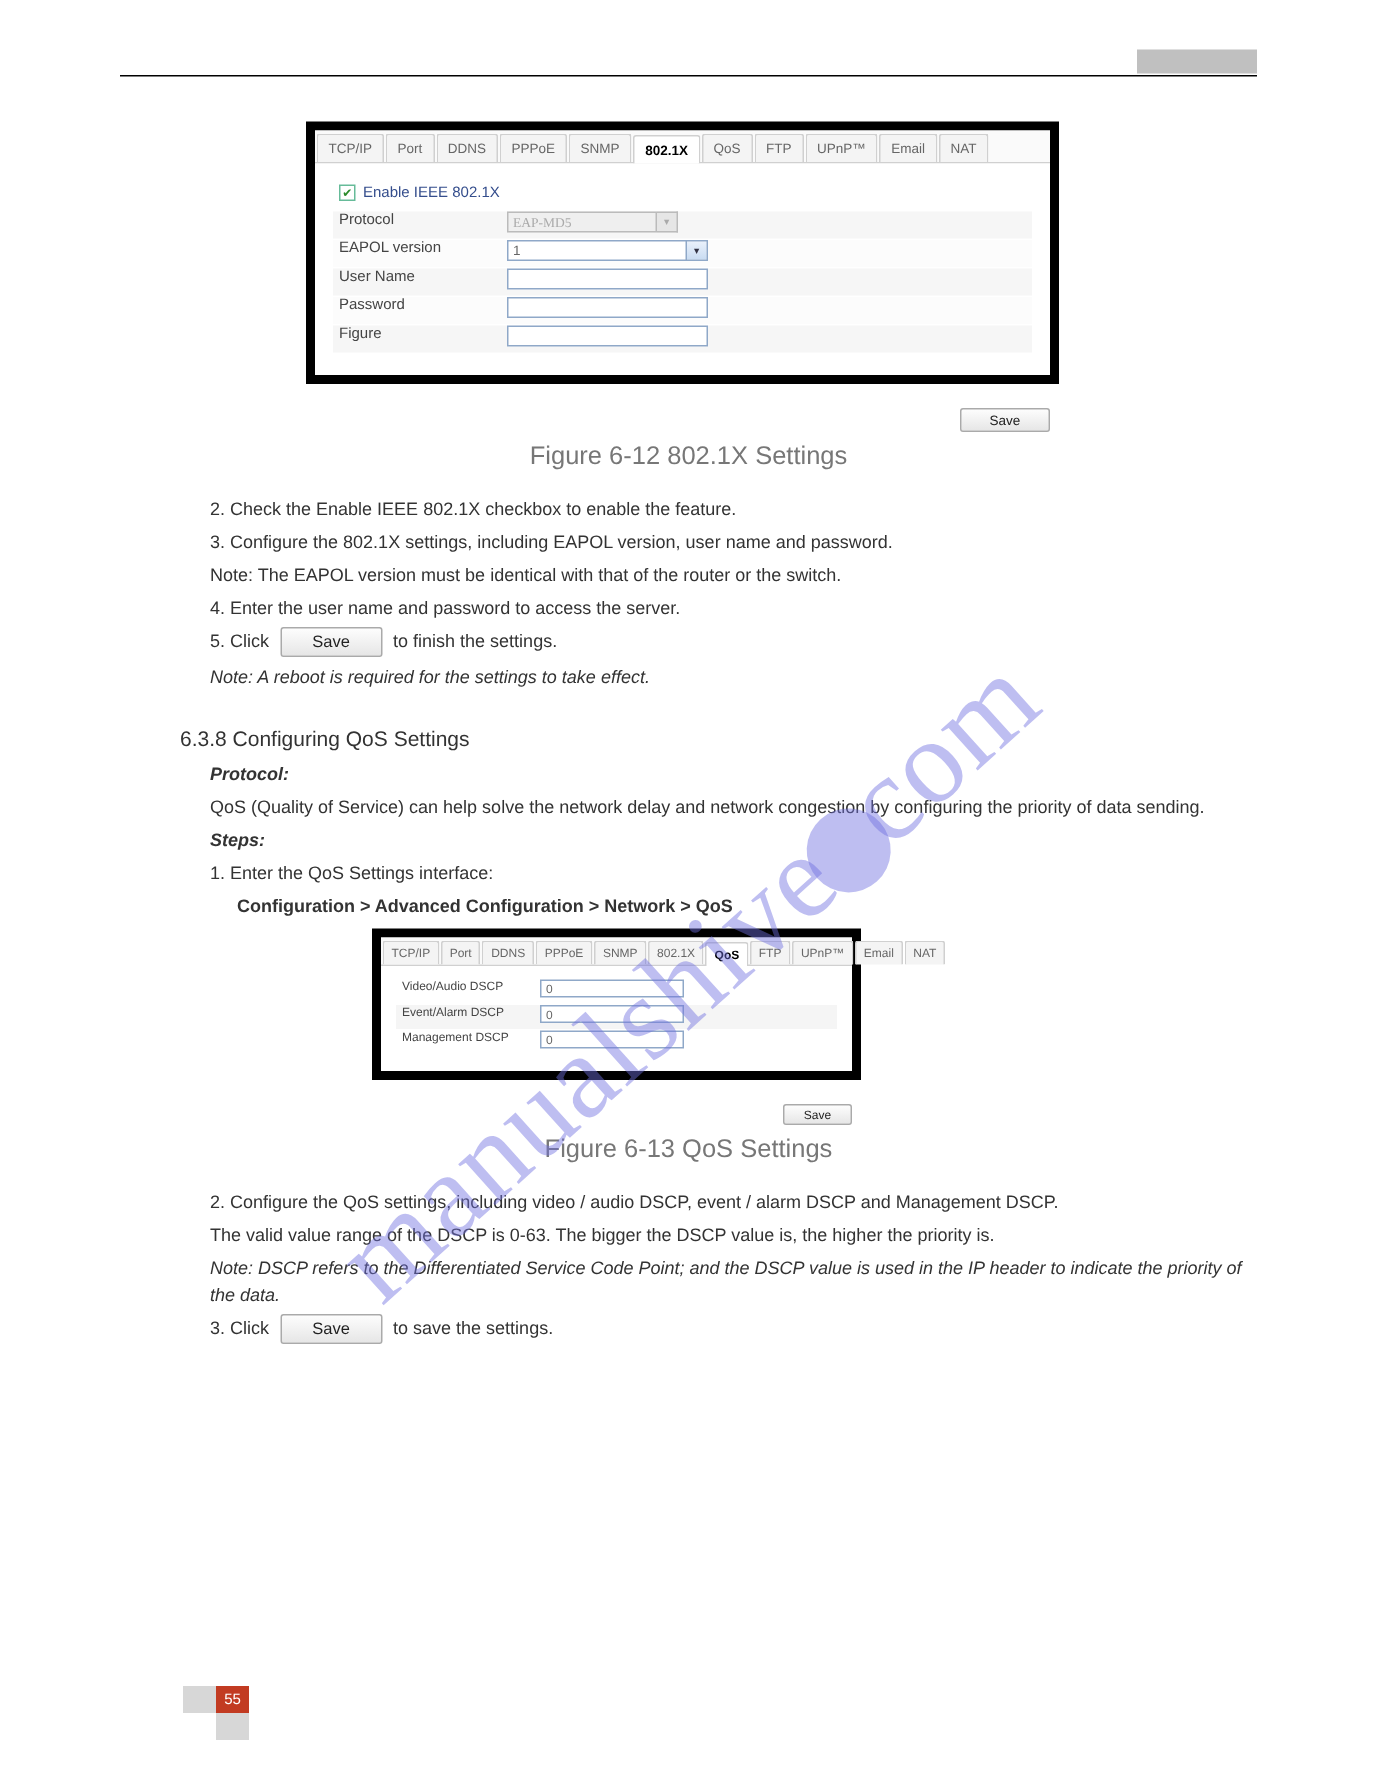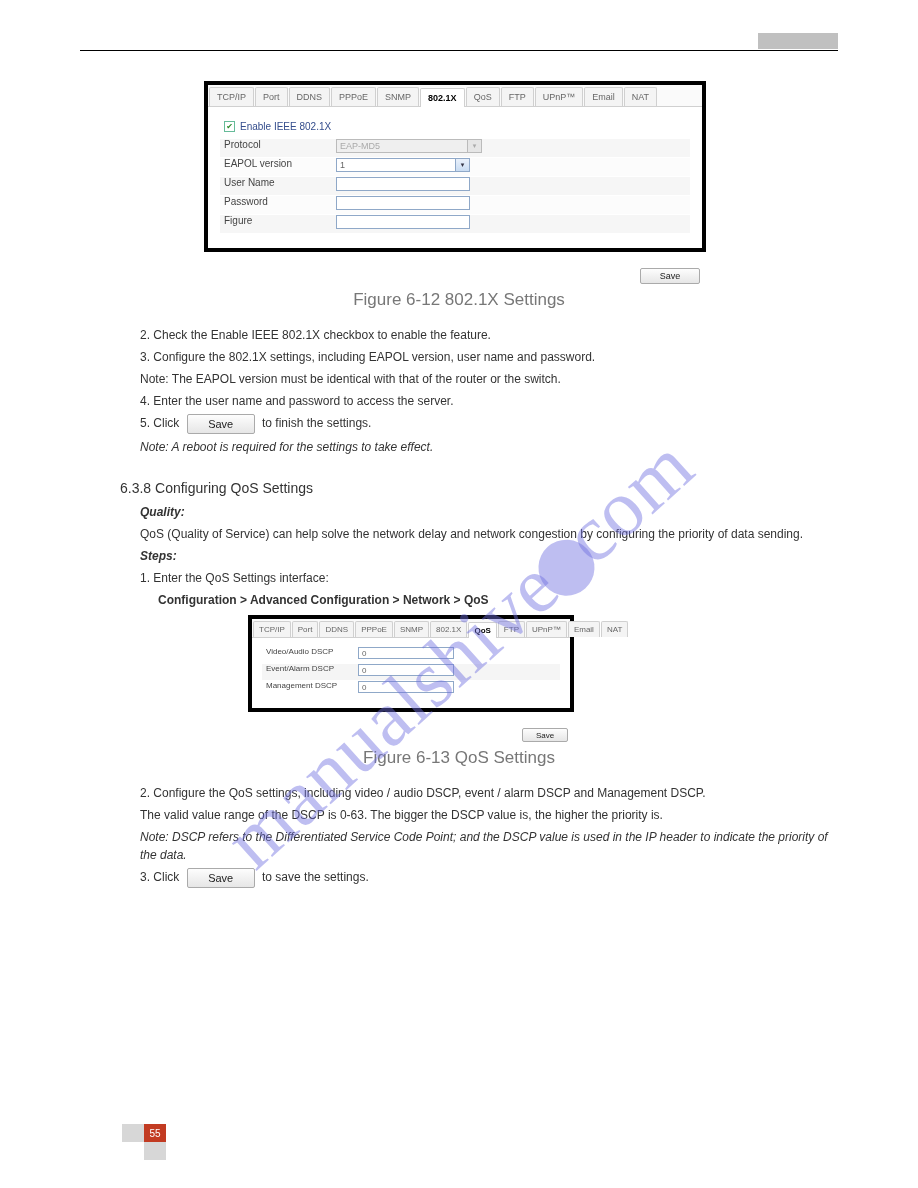--- a/index.html
+++ b/index.html
@@ -29,21 +29,21 @@
     height: 16px;
     background: #c0c0c0;
   }
   .body-text {
     font-size: 12px;
     color: #333;
     line-height: 1.5;
     margin: 4px 0 4px 60px;
   }
   .screenshot {
-    border: 4px solid #000000;
+    border: 6px solid #000000;
     background: #fff;
     margin: 6px auto 10px auto;
   }
   .screenshot.s1 { width: 502px; margin-left: 124px; }
   .screenshot.s2 { width: 326px; margin-left: 168px; }
   .tabs {
     display: flex;
     border-bottom: 1px solid #d0d0d0;
     background: #fafafa;
     padding: 2px 1px 0 1px;
@@ -211,21 +211,21 @@
       <div class="tab">NAT</div>
     </div>
     <div class="panel">
       <div class="checkbox-row">
         <span class="checkbox">✔</span>
         <span>Enable IEEE 802.1X</span>
       </div>
       <div class="row">
         <span class="label">Protocol</span>
         <span style="display:flex">
-          <input class="input disabled" style="width: 132px;" readonly="" value="EAP-MD5">
+          <input class="input disabled" style="width: 100px; font-family: Liberation Serif, serif;" readonly="" value="EAP-MD5">
           <span class="select-arrow" style="background:#e6e6e6;border-color:#bbb;color:#aaa">▾</span>
         </span>
       </div>
       <div class="row alt">
         <span class="label">EAPOL version</span>
         <span style="display:flex">
           <input class="input" style="width: 120px;" value="1">
           <span class="select-arrow">▾</span>
         </span>
       </div>
@@ -254,21 +254,21 @@
   <div class="body-text">4. Enter the user name and password to access the server.</div>
   <div class="body-text">
     <span>5. Click</span>
     <span class="btn inline-btn">Save</span>
     <span>to finish the settings.</span>
   </div>
   <div class="body-text" style="font-style:italic">Note: A reboot is required for the settings to take effect.</div>
 
   <div style="height:14px"></div>
   <div class="body-text" style="font-weight:normal;font-size:14px;margin-left:40px">6.3.8  Configuring QoS Settings</div>
-  <div class="body-text" style="font-style:italic;font-weight:bold">Quality:</div>
+  <div class="body-text" style="font-style:italic;font-weight:bold">Protocol:</div>
   <div class="body-text">QoS (Quality of Service) can help solve the network delay and network congestion by configuring the priority of data sending.</div>
   <div class="body-text" style="font-style:italic;font-weight:bold">Steps:</div>
   <div class="body-text">1. Enter the QoS Settings interface:</div>
   <div class="body-text" style="font-weight:bold;margin-left:78px">Configuration &gt; Advanced Configuration &gt; Network &gt; QoS</div>
 
   <div class="screenshot s2">
     <div class="tabs">
       <div class="tab small">TCP/IP</div>
       <div class="tab small">Port</div>
       <div class="tab small">DDNS</div>

